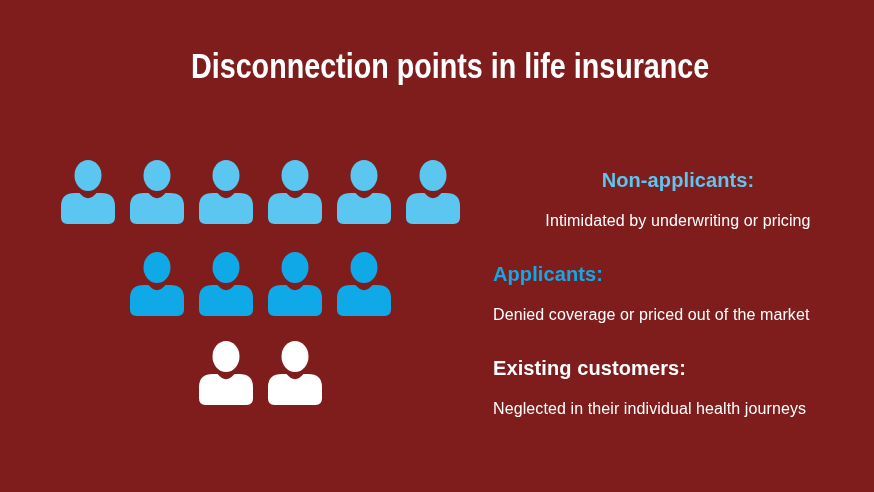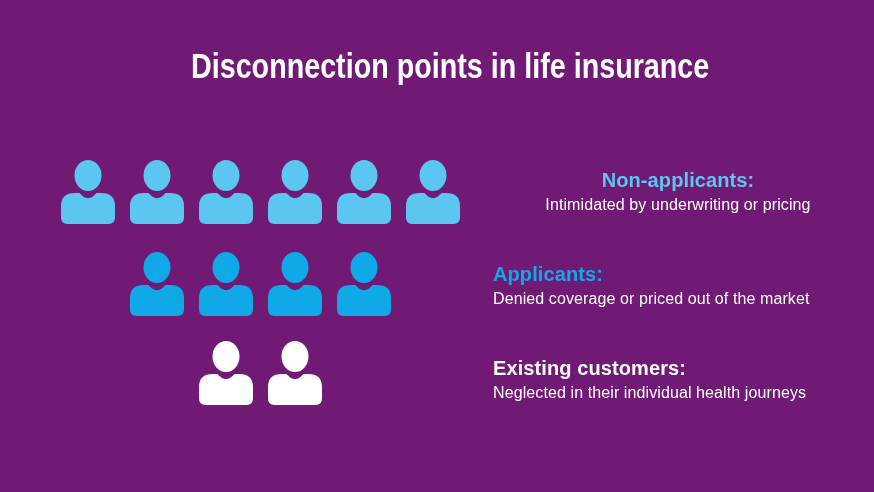--- a/index.html
+++ b/index.html
@@ -57,28 +57,28 @@
   .text-3 { top: 356px; }
   .group-label {
     font-size: 20px;
     font-weight: bold;
     line-height: 24px;
     letter-spacing: 0.1px;
   }
   .group-desc {
     font-size: 16px;
     line-height: 22px;
-    margin-top: 2px;
+    margin-top: 18px;
     letter-spacing: 0.1px;
   }
 </style>
 </head>
 <body>
 
-<div class="canvas" style="background-color: #701a75;">
+<div class="canvas" style="background-color: #7f1d1d;">
 
   <h1 class="title" style="color: rgb(255, 255, 255);">Disconnection points in life insurance</h1>
 
   <div class="icon-row row-1">
       <svg class="person" viewBox="0 0 54 64" fill="#5BC6F0" xmlns="http://www.w3.org/2000/svg">
         <ellipse cx="27" cy="15.5" rx="13.5" ry="15.5"></ellipse>
         <path d="M14 33 L18.5 33 Q23 38.2 27 38.2 Q31 38.2 35.5 33 L40 33 Q54 33 54 46 L54 57.5 Q54 64 47.5 64 L6.5 64 Q0 64 0 57.5 L0 46 Q0 33 14 33 Z"></path>
       </svg>
       <svg class="person" viewBox="0 0 54 64" fill="#5BC6F0" xmlns="http://www.w3.org/2000/svg">
         <ellipse cx="27" cy="15.5" rx="13.5" ry="15.5"></ellipse>

